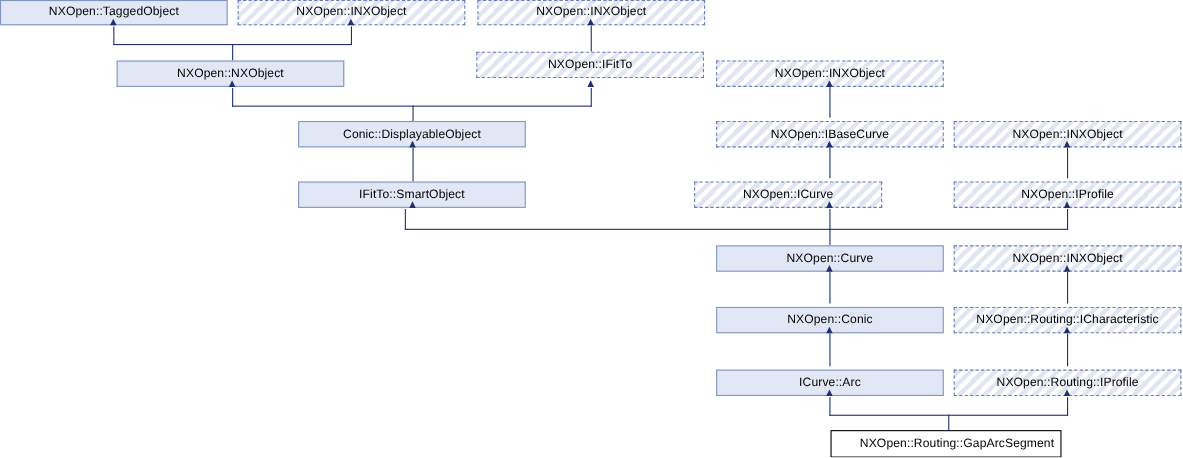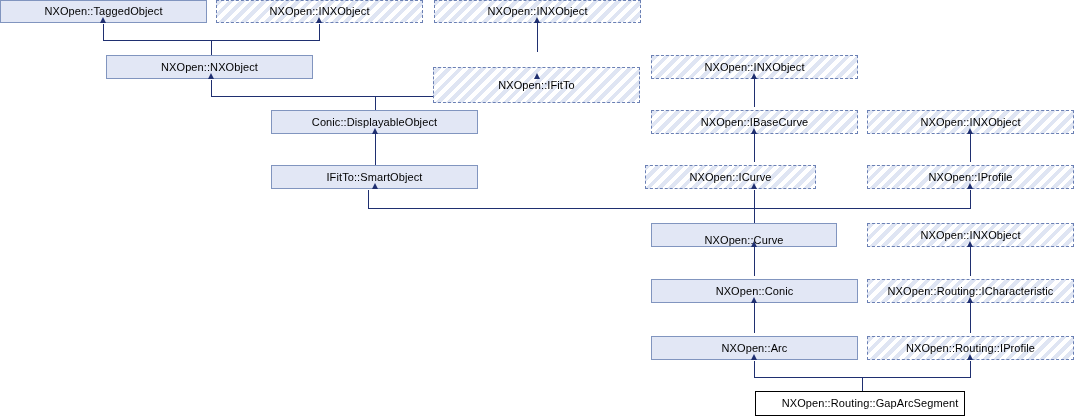--- a/index.html
+++ b/index.html
@@ -111,58 +111,58 @@
       </div>
       <div class="node abstract" style="left: 216px; top: 0px; width: 207px; height: 23px;">
         <span class="node-label">NXOpen::INXObject</span>
       </div>
       <div class="node abstract" style="left: 434px; top: 0px; width: 207px; height: 23px;">
         <span class="node-label">NXOpen::INXObject</span>
       </div>
       <div class="node concrete" style="left: 106px; top: 55px; width: 207px; height: 24px;">
         <span class="node-label">NXOpen::NXObject</span>
       </div>
-      <div class="node abstract" style="left: 433px; top: 67px; width: 207px; height: 36px;">
+      <div class="node abstract" style="left: 433px; top: 47px; width: 207px; height: 24px;">
         <span class="node-label">NXOpen::IFitTo</span>
       </div>
       <div class="node abstract" style="left: 651px; top: 55px; width: 207px; height: 24px;">
         <span class="node-label">NXOpen::INXObject</span>
       </div>
       <div class="node concrete" style="left: 271px; top: 110px; width: 207px; height: 24px;">
         <span class="node-label">Conic::DisplayableObject</span>
       </div>
       <div class="node abstract" style="left: 651px; top: 110px; width: 207px; height: 24px;">
         <span class="node-label">NXOpen::IBaseCurve</span>
       </div>
       <div class="node abstract" style="left: 867px; top: 110px; width: 207px; height: 24px;">
         <span class="node-label">NXOpen::INXObject</span>
       </div>
       <div class="node concrete" style="left: 271px; top: 165px; width: 207px; height: 24px;">
         <span class="node-label">IFitTo::SmartObject</span>
       </div>
-      <div class="node abstract" style="left: 645px; top: 165px; width: 171px; height: 24px;">
+      <div class="node abstract" style="left: 631px; top: 165px; width: 171px; height: 24px;">
         <span class="node-label">NXOpen::ICurve</span>
       </div>
       <div class="node abstract" style="left: 867px; top: 165px; width: 207px; height: 24px;">
         <span class="node-label">NXOpen::IProfile</span>
       </div>
-      <div class="node concrete" style="left: 651px; top: 223px; width: 186px; height: 24px; align-items: flex-end;">
+      <div class="node concrete" style="left: 651px; top: 223px; width: 207px; height: 24px;">
         <span class="node-label">NXOpen::Curve</span>
       </div>
       <div class="node abstract" style="left: 867px; top: 223px; width: 207px; height: 24px;">
         <span class="node-label">NXOpen::INXObject</span>
       </div>
       <div class="node concrete" style="left: 651px; top: 279px; width: 207px; height: 24px;">
         <span class="node-label">NXOpen::Conic</span>
       </div>
       <div class="node abstract" style="left: 867px; top: 279px; width: 207px; height: 24px;">
         <span class="node-label">NXOpen::Routing::ICharacteristic</span>
       </div>
       <div class="node concrete" style="left: 651px; top: 336px; width: 207px; height: 24px;">
-        <span class="node-label">NXOpen::Arc</span>
+        <span class="node-label">ICurve::Arc</span>
       </div>
       <div class="node abstract" style="left: 867px; top: 336px; width: 207px; height: 24px;">
         <span class="node-label">NXOpen::Routing::IProfile</span>
       </div>
       <div class="node current" style="left: 755px; top: 391px; width: 210px; height: 25px;">
         <span class="node-label">NXOpen::Routing::GapArcSegment</span>
       </div>
     </div>
   <div id="arrow-layer">
       <div class="arrow" style="left: 99.5px; top: 17px;"></div>

